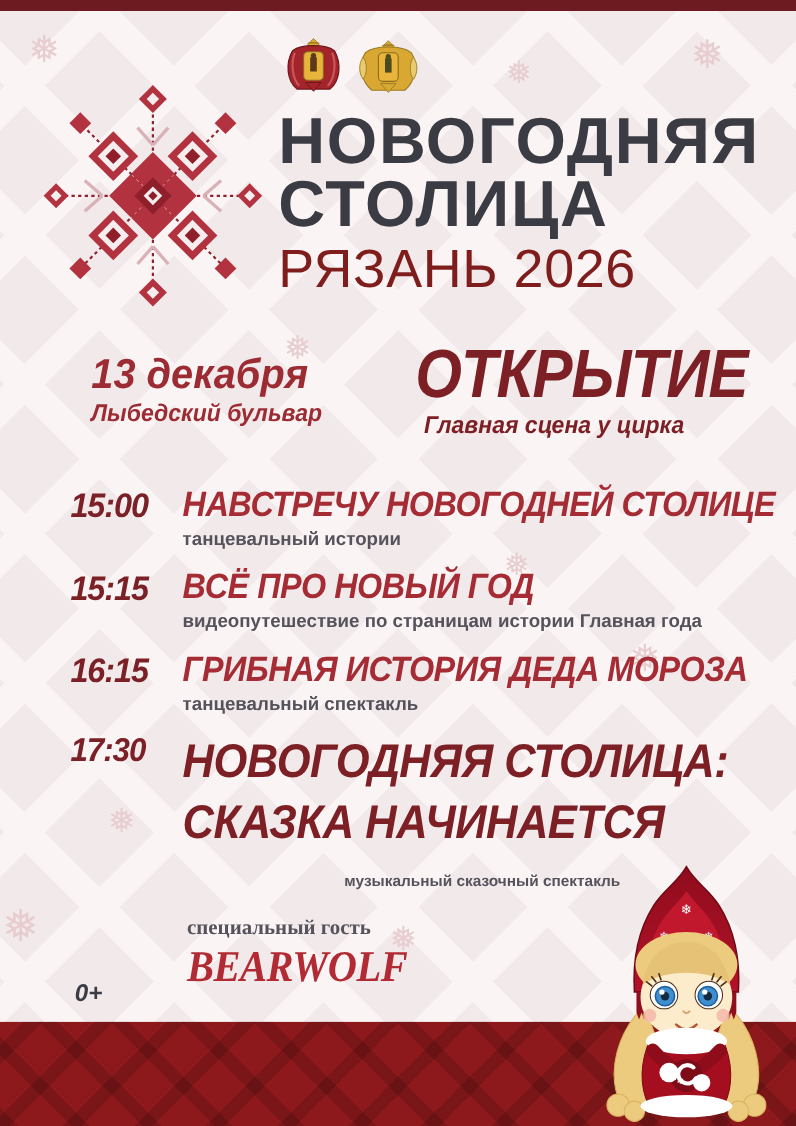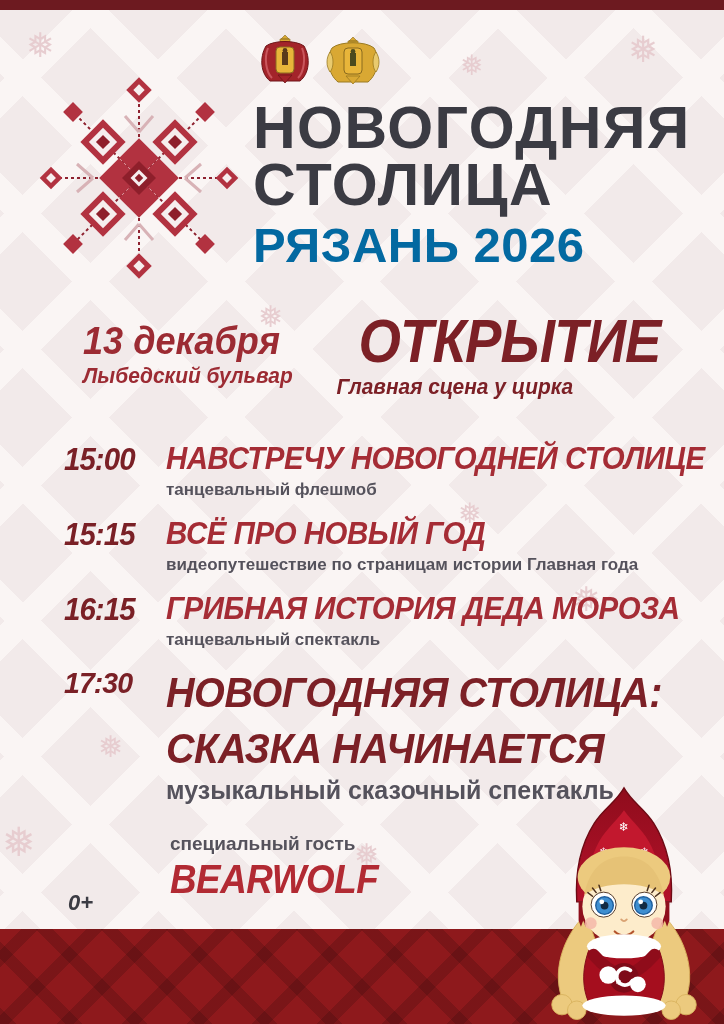--- a/index.html
+++ b/index.html
@@ -27,49 +27,49 @@
   .decor-flake{position:absolute;z-index:1;color:#e7cdd0;line-height:1;user-select:none;}
 
   .arms{position:absolute;z-index:2;}
   .arms-city{left:256px;top:34px;}
   .arms-region{left:322px;top:36px;}
 
   .snowflake-ornament{position:absolute;left:33px;top:72px;z-index:2;}
 
   .title-block{position:absolute;left:253px;top:100px;z-index:3;}
   .title-line{display:block;font-size:59px;line-height:57px;letter-spacing:1.5px;color:#3b3b43;font-weight:700;}
-  .title-accent{display:block;font-size:49px;line-height:62px;letter-spacing:.5px;color:#0369a1;font-weight:700;}
+  .title-accent{display:block;font-size:49px;line-height:62px;letter-spacing:.5px;color:#7f1d1d;font-weight:400;}
 
   .date-block{position:absolute;left:83px;top:320px;z-index:3;color:#9c2b33;font-style:italic;}
   .date-line{display:block;font-size:38px;font-weight:700;line-height:42px;transform:scaleX(.95);transform-origin:left;}
   .venue-line{display:block;font-size:22px;font-weight:600;line-height:28px;transform:scaleX(.95);transform-origin:left;}
 
-  .opening-block{position:absolute;left:321px;top:308px;width:312px;z-index:3;text-align:left;}
+  .opening-block{position:absolute;left:340px;top:308px;width:312px;z-index:3;text-align:center;}
   .opening-title{display:block;font-size:62px;line-height:66px;font-style:italic;font-weight:700;color:#7c2026;letter-spacing:-1px;transform:scaleX(.88);transform-origin:right;}
   .opening-stage{display:block;font-size:22px;font-weight:700;font-style:italic;color:#7c2026;line-height:26px;transform:scaleX(.95);transform-origin:right;}
 
   .schedule{position:absolute;left:0;top:432px;width:724px;z-index:3;}
   .sched-row{position:absolute;left:0;width:724px;}
   .sched-row .time{
     position:absolute;left:64px;top:2px;font-size:31px;font-style:italic;font-weight:700;
     color:#7a2026;letter-spacing:-1px;transform:scaleX(.95);transform-origin:left;
   }
   .sched-row .texts{position:absolute;left:166px;top:0;width:545px;}
   .sched-title{
     display:block;font-size:32px;line-height:36px;font-style:italic;font-weight:700;
     color:#a52c35;letter-spacing:-.5px;transform:scaleX(.92);transform-origin:left;white-space:nowrap;
   }
   .sched-sub{display:block;margin-top:3px;font-size:17px;font-weight:700;color:#55525c;line-height:21px;}
   .row-1{top:8px;}  .row-2{top:83px;}  .row-3{top:158px;}
   .row-4{top:232px;}
   .row-4 .time{font-size:30px;}
   .row-4 .sched-title{font-size:43px;line-height:56px;color:#7c2026;white-space:normal;width:545px;}
-  .row-4 .sched-sub{margin-top:4px;font-size:25px;}
-
-  .guest-block{position:absolute;left:170px;top:832px;z-index:3;}
+  .row-4 .sched-sub{margin-top:14px;font-size:14px;text-align:center;}
+
+  .guest-block{position:absolute;left:170px;top:832px;z-index:3;font-family:Liberation Serif, serif;}
   .guest-label{display:block;font-size:19px;font-weight:700;color:#55525c;line-height:24px;}
   .guest-name{display:block;font-size:40px;font-style:italic;font-weight:700;color:#b22a33;letter-spacing:-.5px;transform:scaleX(.92);transform-origin:left;line-height:46px;}
 
   .age-rating{position:absolute;left:68px;top:890px;z-index:3;font-size:22px;font-style:italic;font-weight:700;color:#3c3c44;}
 
   .character{position:absolute;left:536px;top:778px;z-index:4;}
 </style>
 </head>
 <body>
 
@@ -207,21 +207,21 @@
   <div class="opening-block">
     <span class="opening-title">ОТКРЫТИЕ</span>
     <span class="opening-stage">Главная сцена у цирка</span>
   </div>
 
   <div class="schedule">
     <div class="sched-row row-1">
       <span class="time">15:00</span>
       <span class="texts">
         <span class="sched-title">НАВСТРЕЧУ НОВОГОДНЕЙ СТОЛИЦЕ</span>
-        <span class="sched-sub">танцевальный флешмоб</span>
+        <span class="sched-sub">танцевальный истории</span>
       </span>
     </div>
     <div class="sched-row row-2">
       <span class="time">15:15</span>
       <span class="texts">
         <span class="sched-title">ВСЁ ПРО НОВЫЙ ГОД</span>
         <span class="sched-sub">видеопутешествие по страницам истории Главная года</span>
       </span>
     </div>
     <div class="sched-row row-3">

